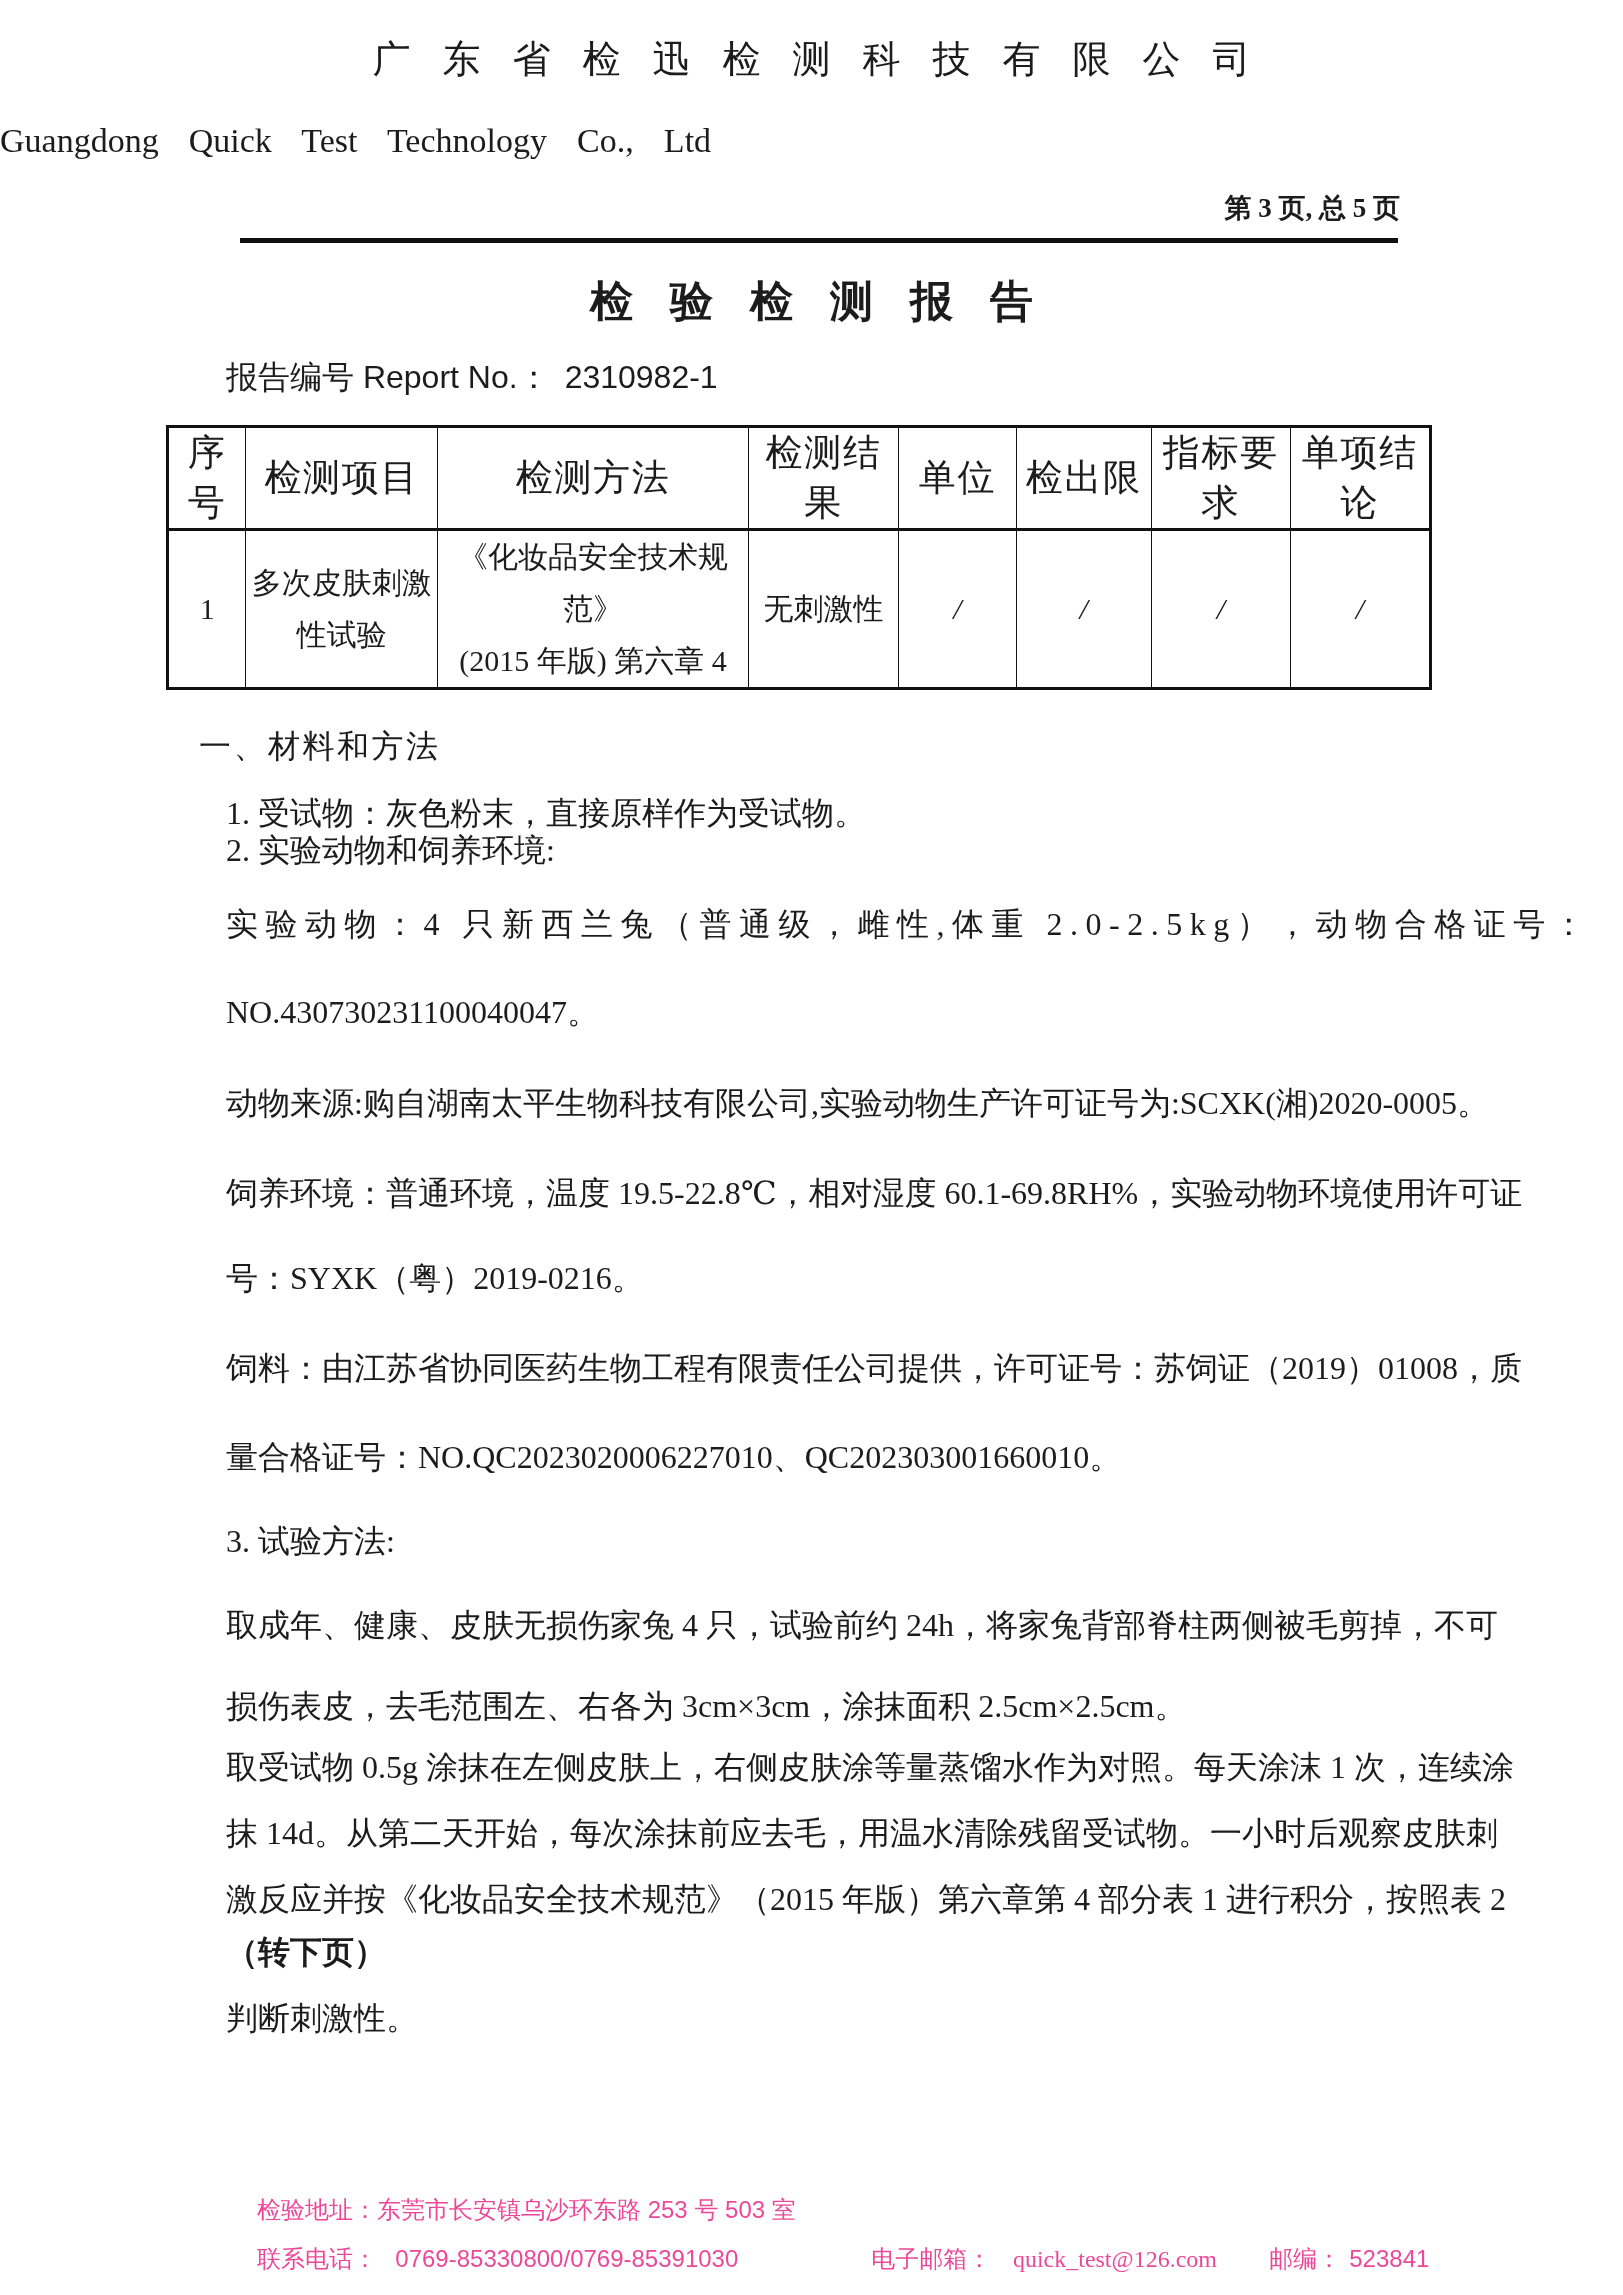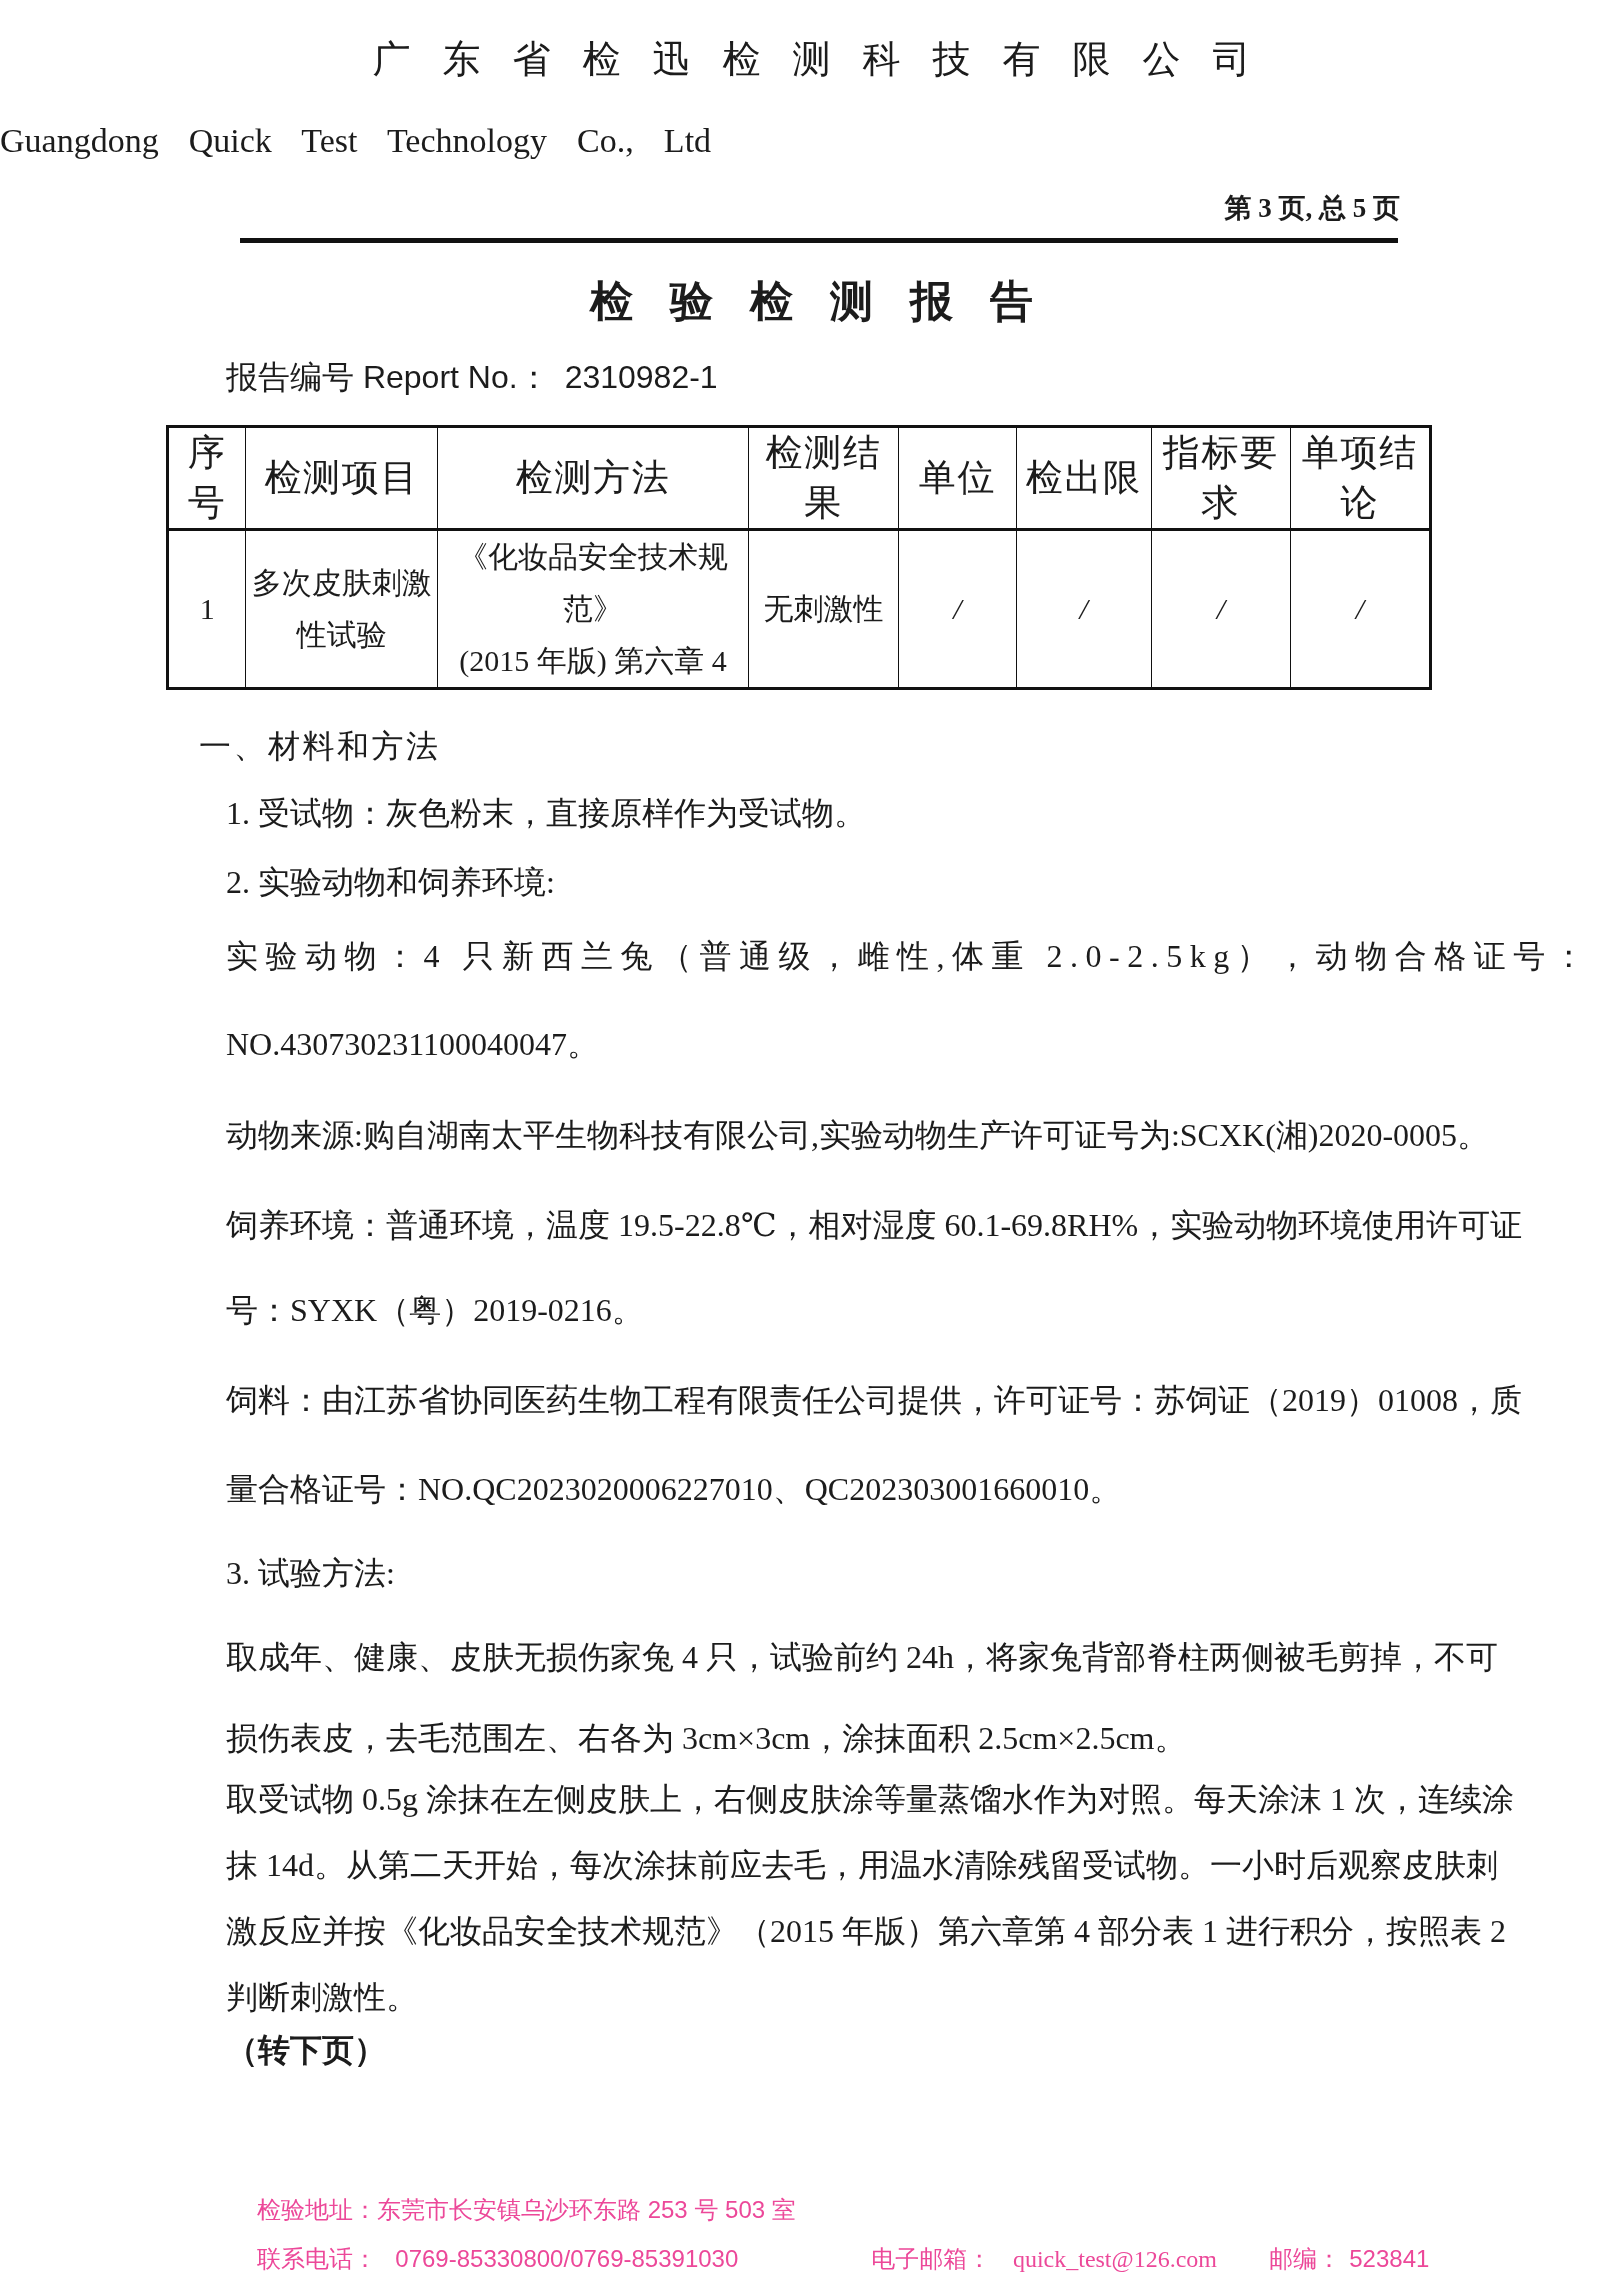--- a/index.html
+++ b/index.html
@@ -99,21 +99,21 @@
   .content {
     margin-top: 38px;
     padding-left: 226px;
     padding-right: 183px;
     font-size: 32px;
     line-height: 37px;
   }
   .section-heading { margin-left: -27px; letter-spacing: 2.5px; }
   .bl { white-space: nowrap; }
   .g36 { margin-top: 30px; }
-  .g38 { margin-top: 32px; }
+  .g38 { }
   .g44 { margin-top: 37px; }
   .g53 { margin-top: 44px; }
   .g56 { margin-top: 47px; }
   .g57 { margin-top: 47px; }
   .g58 { margin-top: 48px; }
   .g61 { margin-top: 51px; }
   .g63 { margin-top: 52px; }
   .g64 { margin-top: 53px; }
   .g65 { margin-top: 54px; }
   .g19 { margin-top: 16px; }
@@ -212,22 +212,22 @@
     <div class="bl g64">饲养环境：普通环境，温度 19.5-22.8℃，相对湿度 60.1-69.8RH%，实验动物环境使用许可证</div>
     <div class="bl g58">号：SYXK（粤）2019-0216。</div>
     <div class="bl g64">饲料：由江苏省协同医药生物工程有限责任公司提供，许可证号：苏饲证（2019）01008，质</div>
     <div class="bl g63">量合格证号：NO.QC2023020006227010、QC202303001660010。</div>
     <div class="bl g57">3. 试验方法:</div>
     <div class="bl g56">取成年、健康、皮肤无损伤家兔 4 只，试验前约 24h，将家兔背部脊柱两侧被毛剪掉，不可</div>
     <div class="bl g53">损伤表皮，去毛范围左、右各为 3cm×3cm，涂抹面积 2.5cm×2.5cm。</div>
     <div class="bl g29">取受试物 0.5g 涂抹在左侧皮肤上，右侧皮肤涂等量蒸馏水作为对照。每天涂沫 1 次，连续涂</div>
     <div class="bl g35">抹 14d。从第二天开始，每次涂抹前应去毛，用温水清除残留受试物。一小时后观察皮肤刺</div>
     <div class="bl g35">激反应并按《化妆品安全技术规范》（2015 年版）第六章第 4 部分表 1 进行积分，按照表 2</div>
+    <div class="bl g19 bold">（转下页）</div>
     <div class="bl g35">判断刺激性。</div>
-    <div class="bl g19 bold">（转下页）</div>
   </div>
 
   <div class="footer">
     <div>
       <span>检验地址：</span><span>东莞市长安镇乌沙环东路 253 号 503 室</span>
     </div>
     <div class="footer-line2">
       <span>联系电话：</span><span class="f-phone-val">0769-85330800/0769-85391030</span><span class="f-email-lab">电子邮箱：</span><span class="f-email-val">quick_test@126.com</span><span class="f-zip-lab">邮编：</span><span class="f-zip-val">523841</span>
     </div>
   </div>

